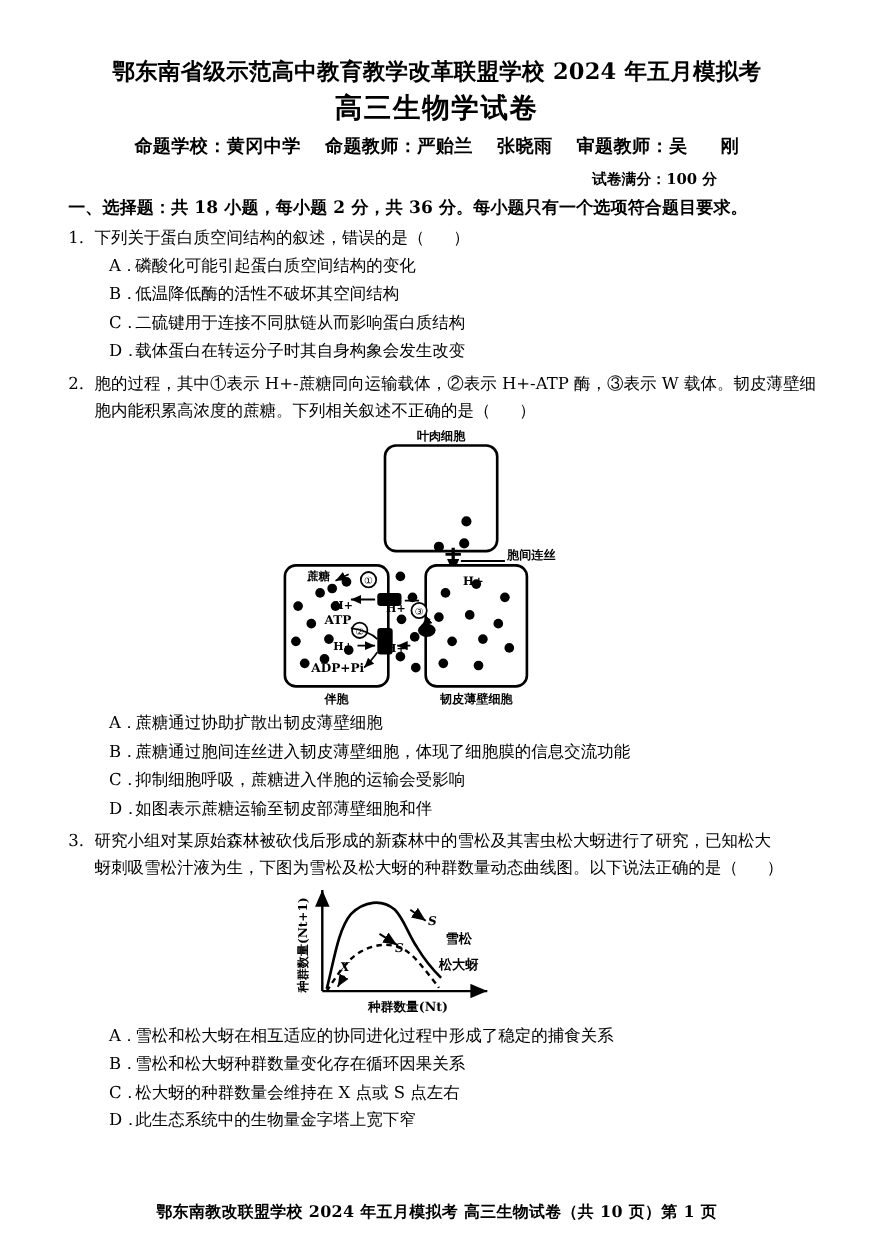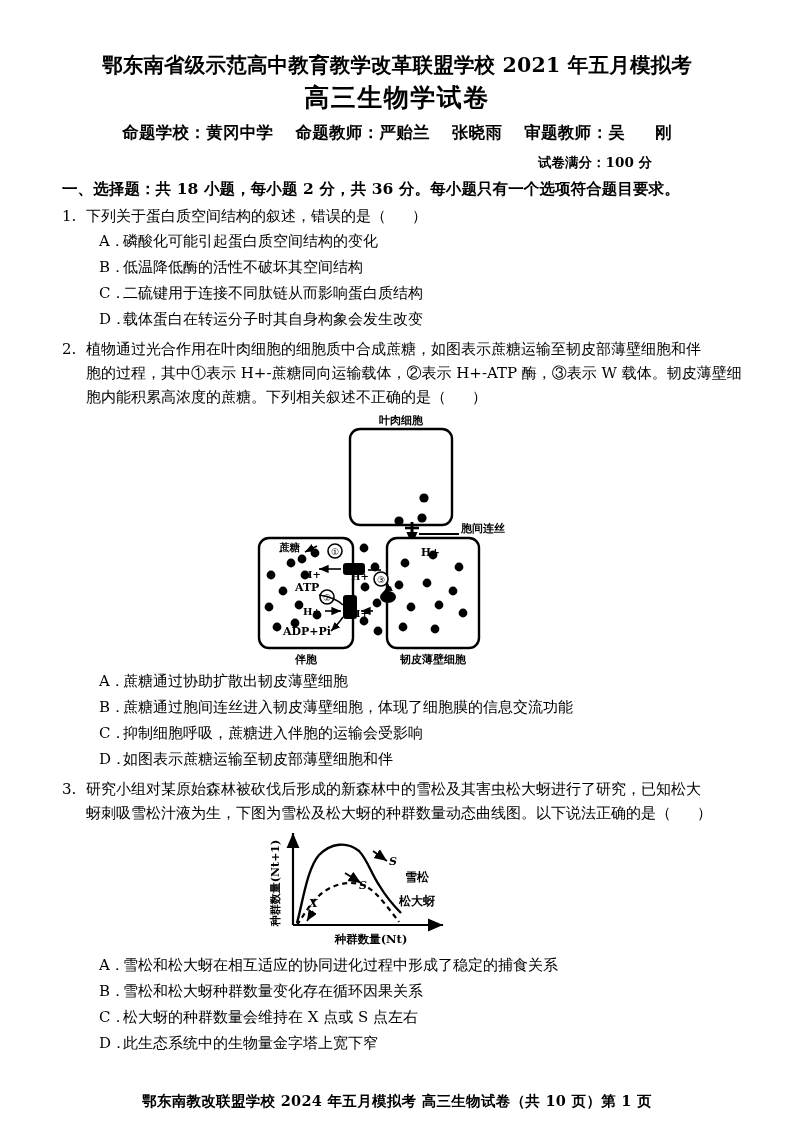--- a/index.html
+++ b/index.html
@@ -152,21 +152,21 @@
   svg text {
     font-family: "DejaVu Serif", "Liberation Serif", serif;
   }
 </style>
 </head>
 <body>
 
 <div class="page">
 
   <div class="header">
-    <div class="title-main">鄂东南省级示范高中教育教学改革联盟学校 2021 年五月模拟考</div>
+    <div class="title-main">鄂东南省级示范高中教育教学改革联盟学校 2024 年五月模拟考</div>
     <div class="title-sub">高三生物学试卷</div>
     <div class="credits">
       <span>命题学校：</span><span>黄冈中学</span><span class="gap-md"></span><span>命题教师：</span><span>严贻兰</span><span class="gap-md"></span><span>张晓雨</span><span class="gap-md"></span><span>审题教师：</span><span>吴</span><span class="gap-lg"></span><span>刚</span>
     </div>
     <div class="fullscore">试卷满分：100 分</div>
   </div>
 
   <div class="content">
 
     <div class="section-head">一、选择题：共 18 小题，每小题 2 分，共 36 分。每小题只有一个选项符合题目要求。</div>
@@ -183,21 +183,20 @@
         <div class="opt"><span class="lbl">B．</span><span>低温降低酶的活性不破坏其空间结构</span></div>
         <div class="opt"><span class="lbl">C．</span><span>二硫键用于连接不同肽链从而影响蛋白质结构</span></div>
         <div class="opt"><span class="lbl">D．</span><span>载体蛋白在转运分子时其自身构象会发生改变</span></div>
       </div>
     </div>
 
     <div class="q">
       <div class="q-row">
         <div class="q-num">2.</div>
         <div class="q-body">
-          <div class="q-line">植物通过光合作用在叶肉细胞的细胞质中合成蔗糖，如图表示蔗糖运输至韧皮部薄壁细胞和伴</div>
           <div class="q-line">胞的过程，其中①表示 H+-蔗糖同向运输载体，②表示 H+-ATP 酶，③表示 W 载体。韧皮薄壁细</div>
           <div class="q-line"><span>胞内能积累高浓度的蔗糖。下列相关叙述不正确的是（</span><span class="paren-gap"></span><span>）</span></div>
         </div>
       </div>
 
       <div class="fig1">
         <div class="fig1-inner">
           <svg width="300" height="252" viewBox="0 0 300 252">
             <defs>
               <marker id="ah" markerWidth="7" markerHeight="7" refX="6" refY="2.6" orient="auto">

